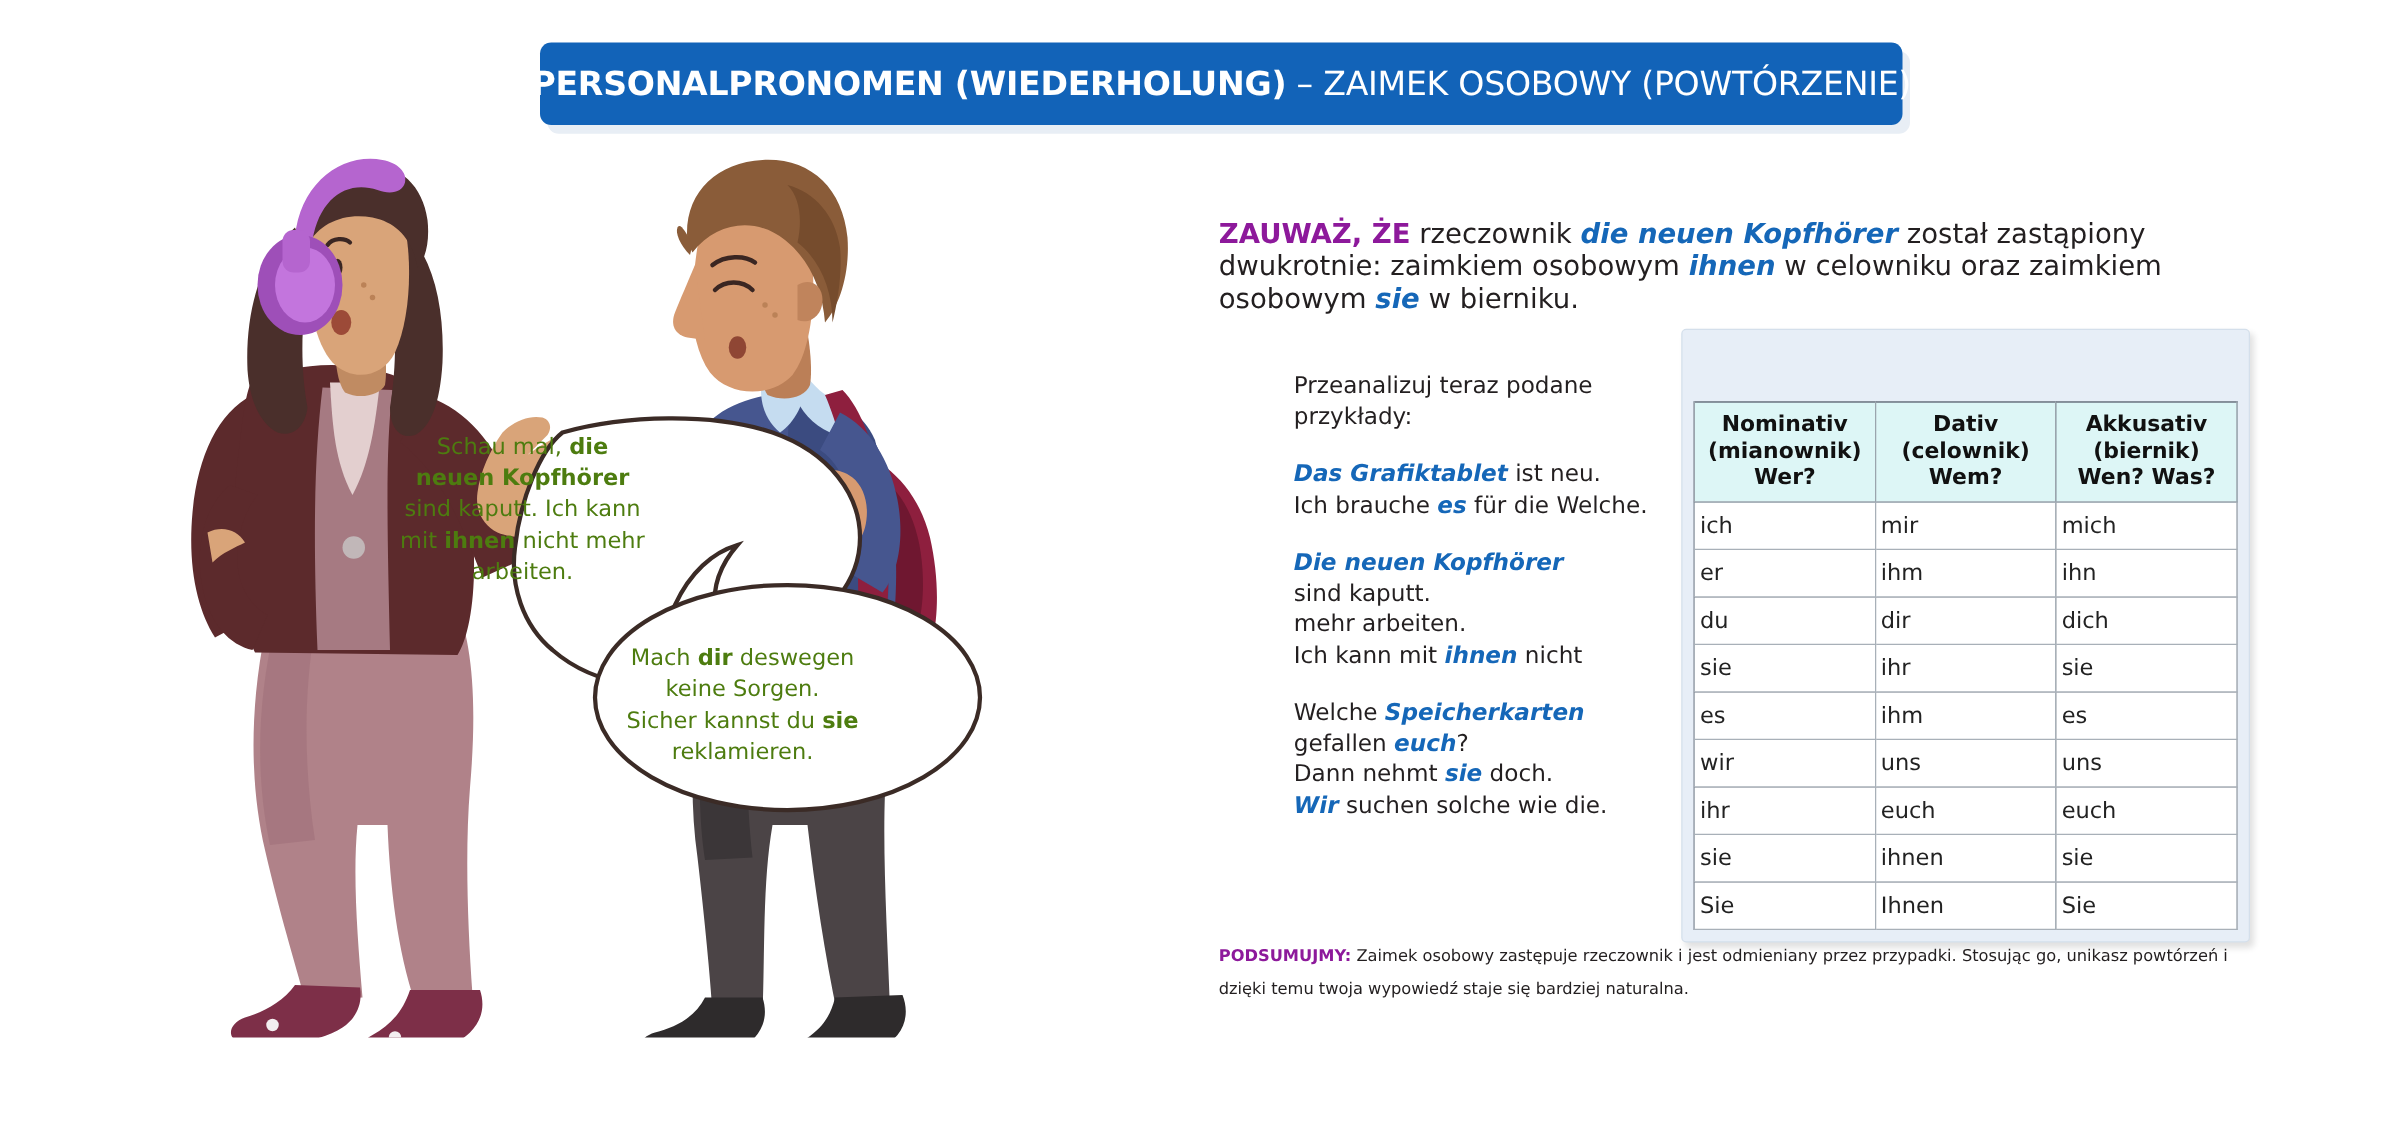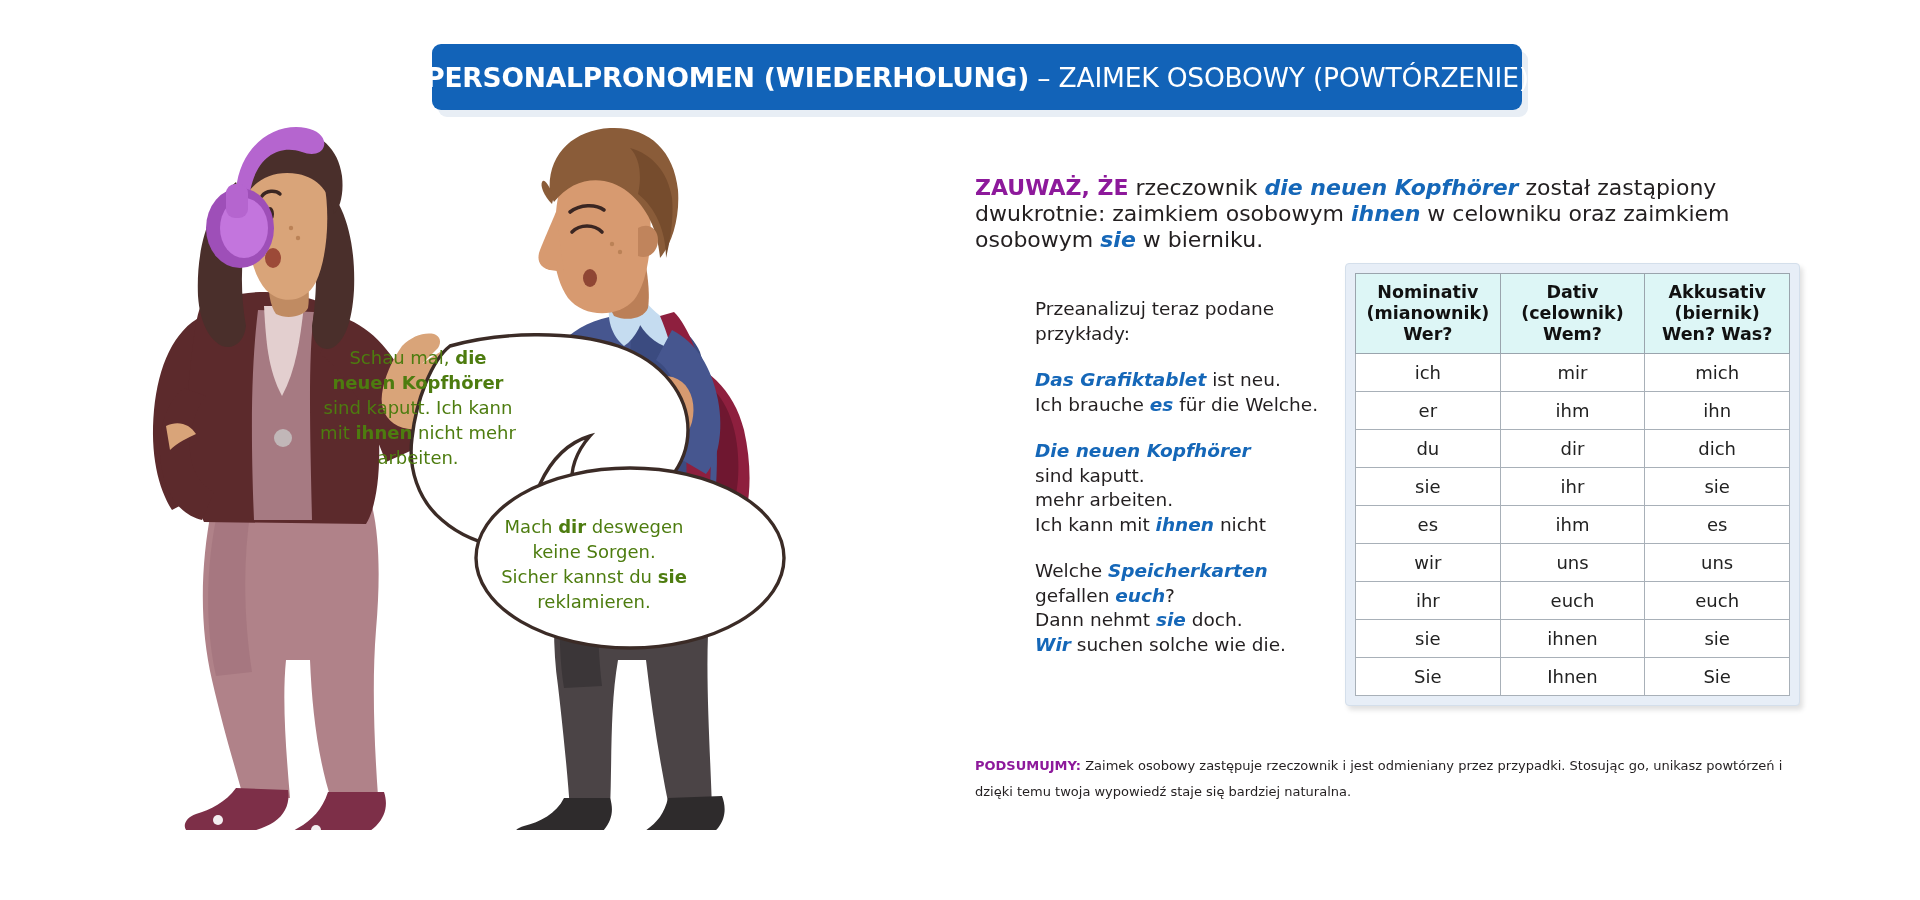--- a/index.html
+++ b/index.html
@@ -13,21 +13,21 @@
     position: relative;
     overflow: hidden;
     font-family: "DejaVu Sans", "Liberation Sans", sans-serif;
     color: #231f20;
   }
 
   
   #header-banner {
     position: absolute;
     left: 432px;
-    top: 44px;
+    top: 34px;
     width: 1090px;
     height: 66px;
   }
   #header-banner .shadow {
     position: absolute;
     left: 6px;
     top: 7px;
     width: 100%;
     height: 100%;
     background: #e8eef5;
@@ -132,36 +132,36 @@
     border: 1px solid #d4dfeb;
     border-radius: 4px;
     padding: 9px;
     box-shadow: 3px 4px 5px rgba(0,0,0,0.12);
   }
   table#pronoun-table {
     border-collapse: collapse;
     width: 100%;
     background: #0f172a;
     table-layout: fixed;
+    margin-top: 48px;
   }
   table#pronoun-table th {
     background: #ddf6f6;
     border: 1px solid #9aa4ad;
     font-size: 17.5px;
     font-weight: bold;
     line-height: 21px;
     padding: 8px 4px;
     text-align: center;
     color: #111111;
   }
   table#pronoun-table td {
     border: 1px solid #a8b0b8;
     font-size: 18px;
     padding: 7px 4px;
-    text-align: center;
     color: #222222;
     background: #ffffff;
     height: 23px;
   }
 
   
   #summary-paragraph {
     position: absolute;
     left: 0;
     top: 578px;

